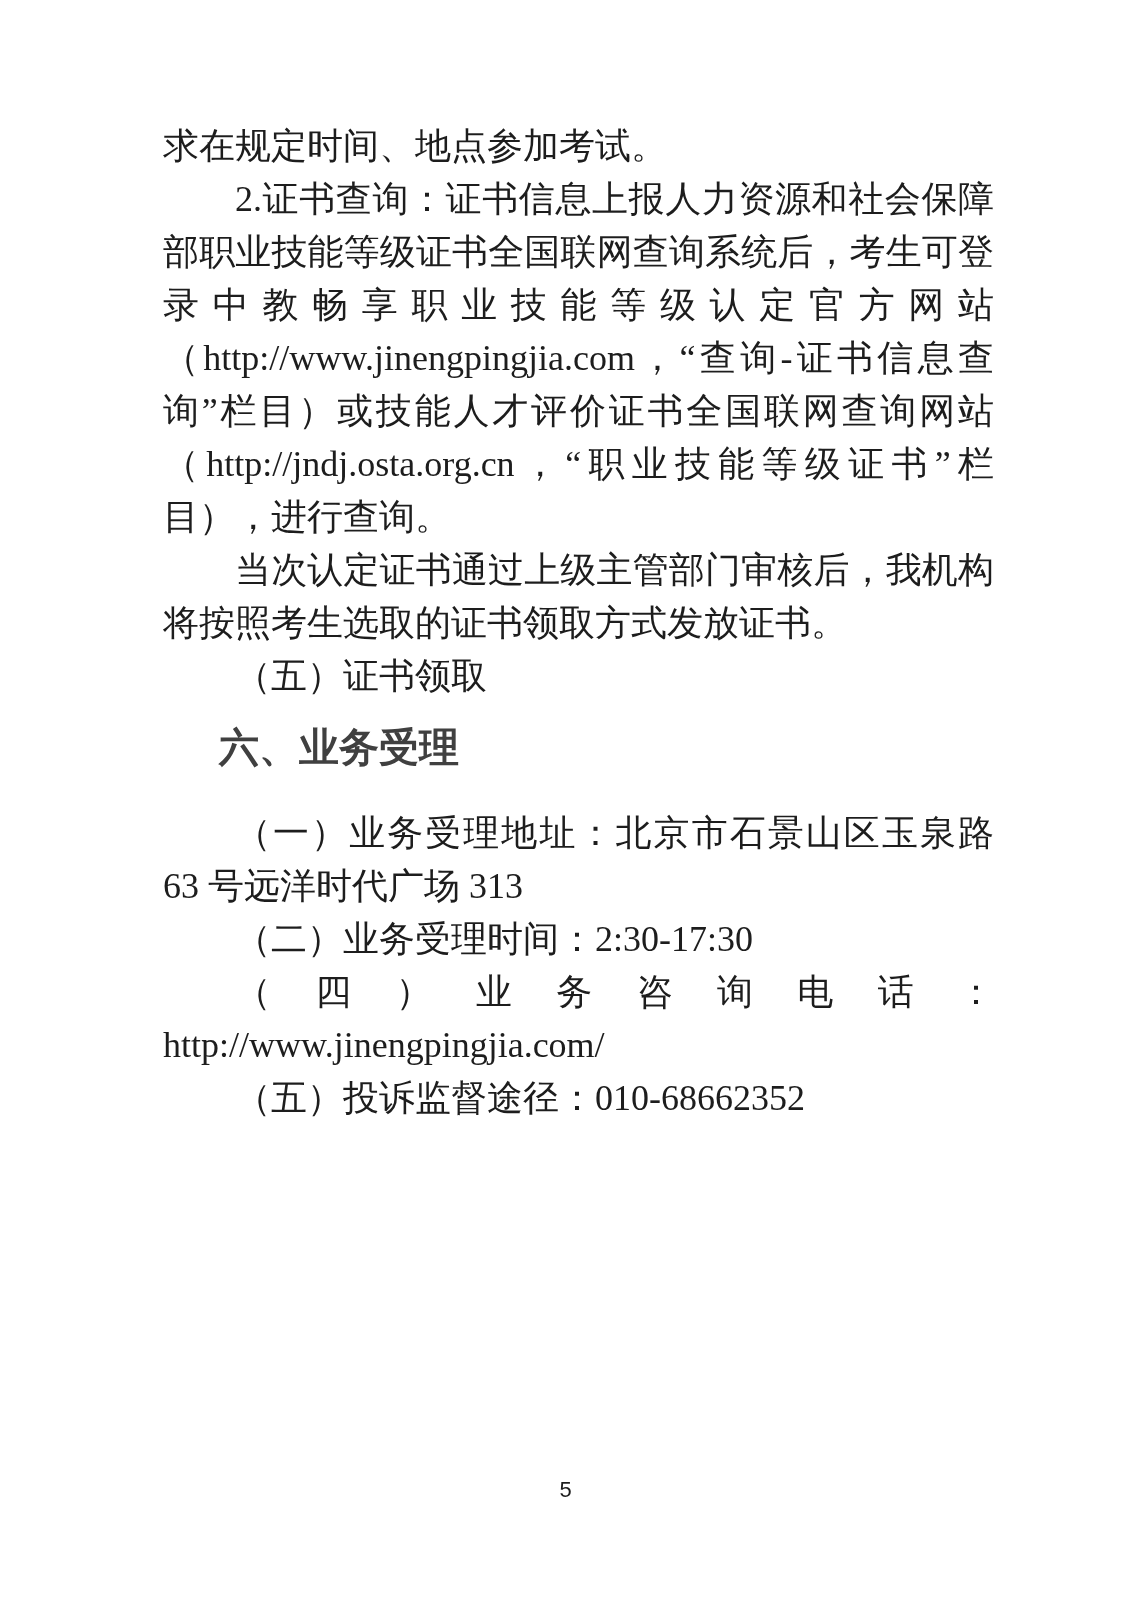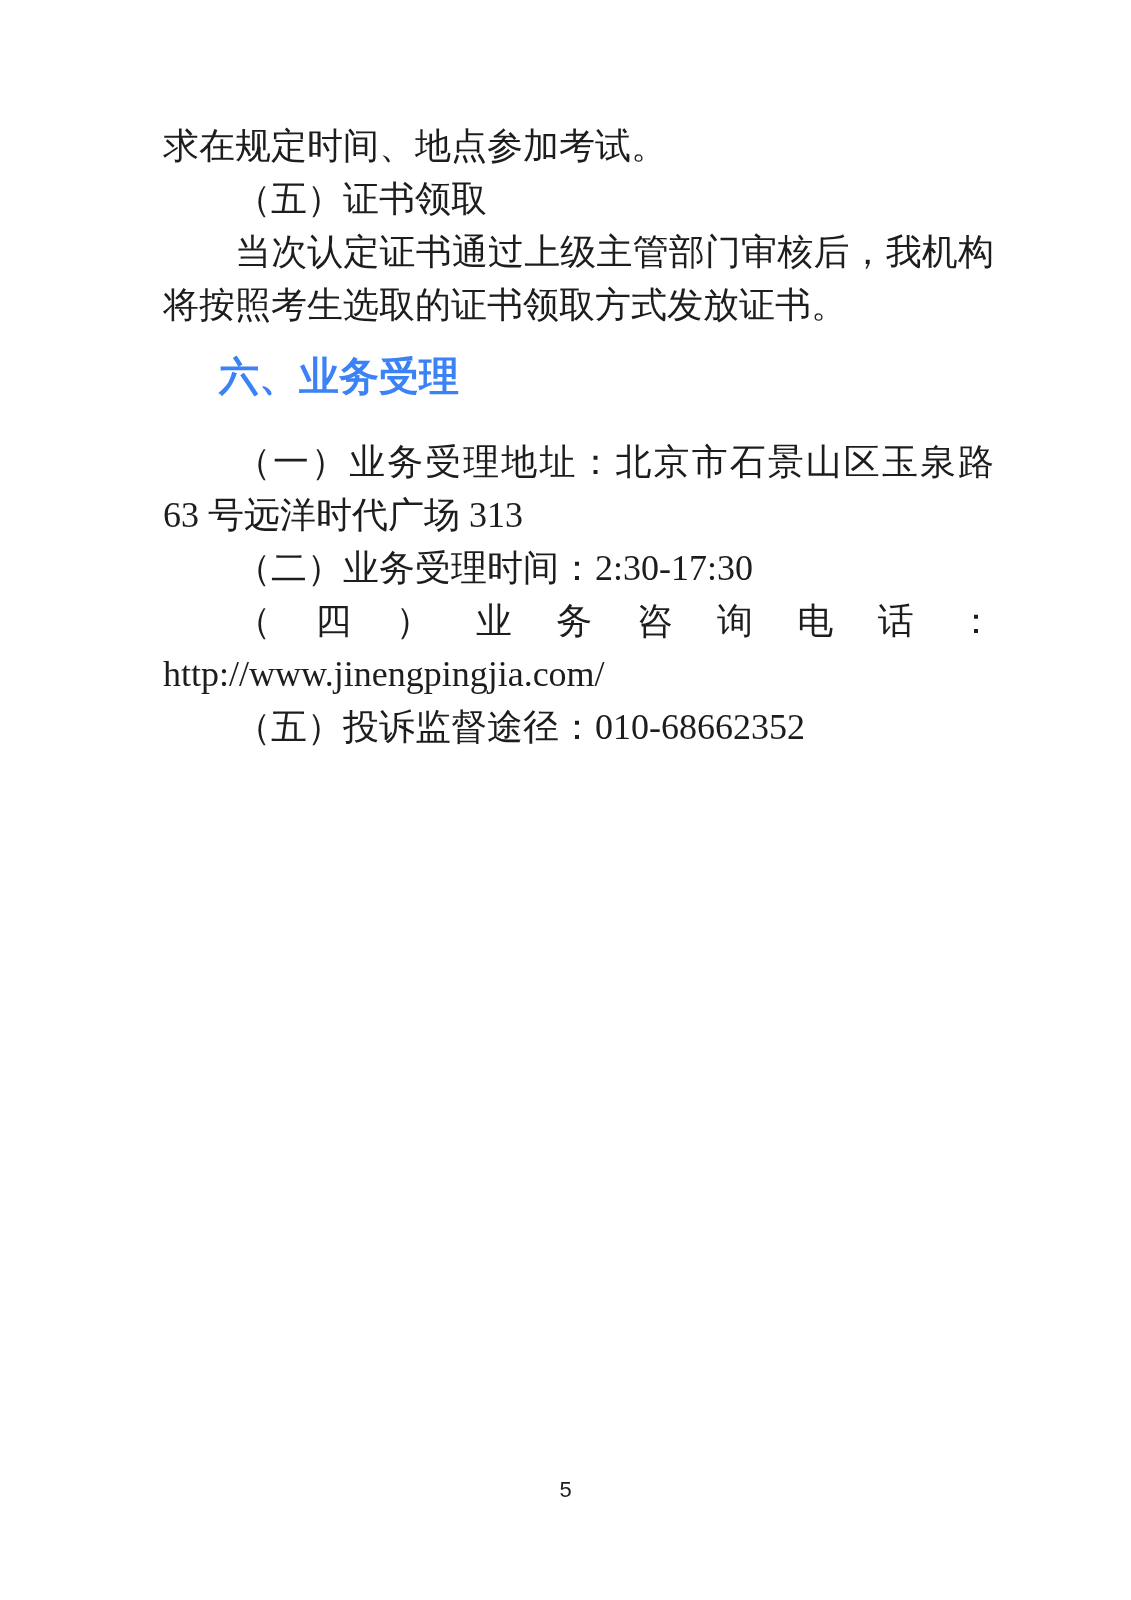--- a/index.html
+++ b/index.html
@@ -35,42 +35,43 @@
     text-indent: 0;
   }
   .heading {
     font-family: "Liberation Sans", "DejaVu Sans", sans-serif;
     font-weight: bold;
     font-size: 40px;
     line-height: 56px;
     margin: 16px 0 32px 0;
     text-indent: 1.4em;
     text-align: left;
-    color: #3b82f6;
+    color: #404040;
   }
   .page-number {
     position: absolute;
     top: 1477px;
     left: 0;
     width: 100%;
     text-align: center;
     font-family: "Liberation Sans", "DejaVu Sans", sans-serif;
     font-size: 22px;
     line-height: 26px;
     color: #1d1d1d;
   }
 </style>
 </head>
 <body>
 
 <div class="page">
   <div class="content">
     <p class="para no-indent">求在规定时间、地点参加考试。</p>
+    <p class="para">2.证书查询：证书信息上报人力资源和社会保障部职业技能等级证书全国联网查询系统后，考生可登录中教畅享职业技能等级认定官方网站（http://www.jinengpingjia.com，“查询-证书信息查询”栏目）或技能人才评价证书全国联网查询网站（http://jndj.osta.org.cn，“职业技能等级证书”栏目），进行查询。</p>
+    <p class="para">当次认定证书通过上级主管部门审核后，我机构将按照考生选取的证书领取方式发放证书。</p>
     <p class="para">（五）证书领取</p>
-    <p class="para">当次认定证书通过上级主管部门审核后，我机构将按照考生选取的证书领取方式发放证书。</p>
     <h2 class="heading">六、业务受理</h2>
     <p class="para">（一）业务受理地址：北京市石景山区玉泉路 63 号远洋时代广场 313</p>
     <p class="para">（二）业务受理时间：2:30-17:30</p>
     <p class="para">（四）业务咨询电话：http://www.jinengpingjia.com/</p>
     <p class="para">（五）投诉监督途径：010-68662352</p>
   </div>
   <div class="page-number">5</div>
 </div>
 
 </body></html>

